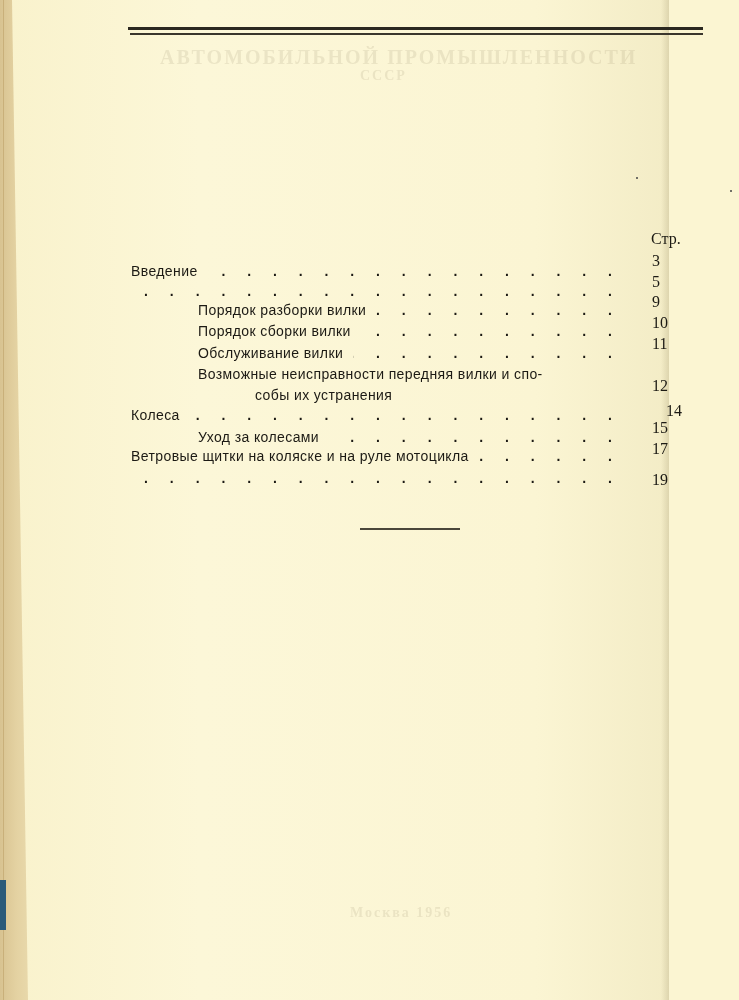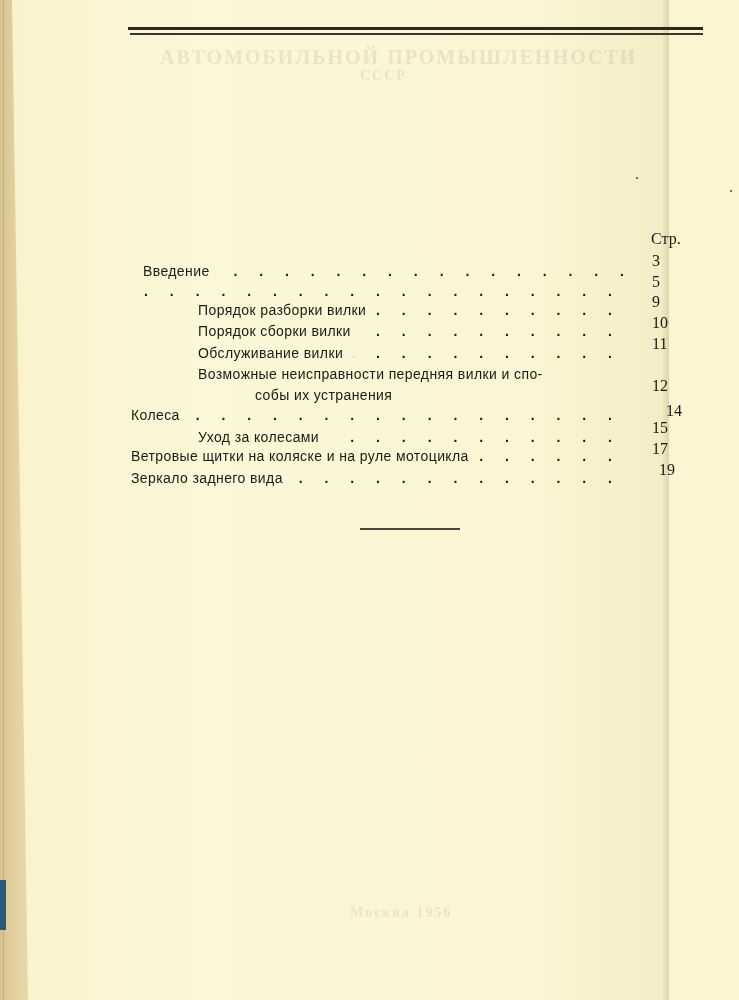--- a/index.html
+++ b/index.html
@@ -80,21 +80,21 @@
   <div class="ghost ghost2">СССР</div>
   <div class="ghost ghost4">Москва 1956</div>
 
   <div class="speck" style="left:636px;top:177px;"></div>
   <div class="speck" style="left:730px;top:190px;"></div>
 
   <div class="page-col-label">Стр.</div>
 
   <div class="toc">
 
-    <div class="row" style="top:261px;margin-left:12px;">
+    <div class="row" style="top:261px;">
       <span class="label">Введение</span>
       <span class="dots">. . . . . . . . . . . . . . . . . . . . . . . . . . . . . . . . . .</span>
     </div>
     <div class="pagenum" style="top:252px;">3</div>
 
     <div class="row" style="top:281px;">
       <span class="dots">. . . . . . . . . . . . . . . . . . . . . . . . . . . . . . . . . .</span>
     </div>
     <div class="pagenum" style="top:273px;">5</div>
 
@@ -138,20 +138,19 @@
     </div>
     <div class="pagenum" style="top:419px;">15</div>
 
     <div class="row" style="top:446px;">
       <span class="label">Ветровые щитки на коляске и на руле мотоцикла</span>
       <span class="dots">. . . . . . . . . . . . . . . . . . . . . . . . . . . . . . . . . .</span>
     </div>
     <div class="pagenum" style="top:440px;">17</div>
 
     <div class="row" style="top:468px;">
-      <span class="label">Зеркало заднего вида</span>
       <span class="dots">. . . . . . . . . . . . . . . . . . . . . . . . . . . . . . . . . .</span>
     </div>
-    <div class="pagenum" style="top:461px;text-align:center;">19</div>
+    <div class="pagenum" style="top:471px;">19</div>
   </div>
 
   <div class="rule-bottom"></div>
 </div>
 
 </body></html>

